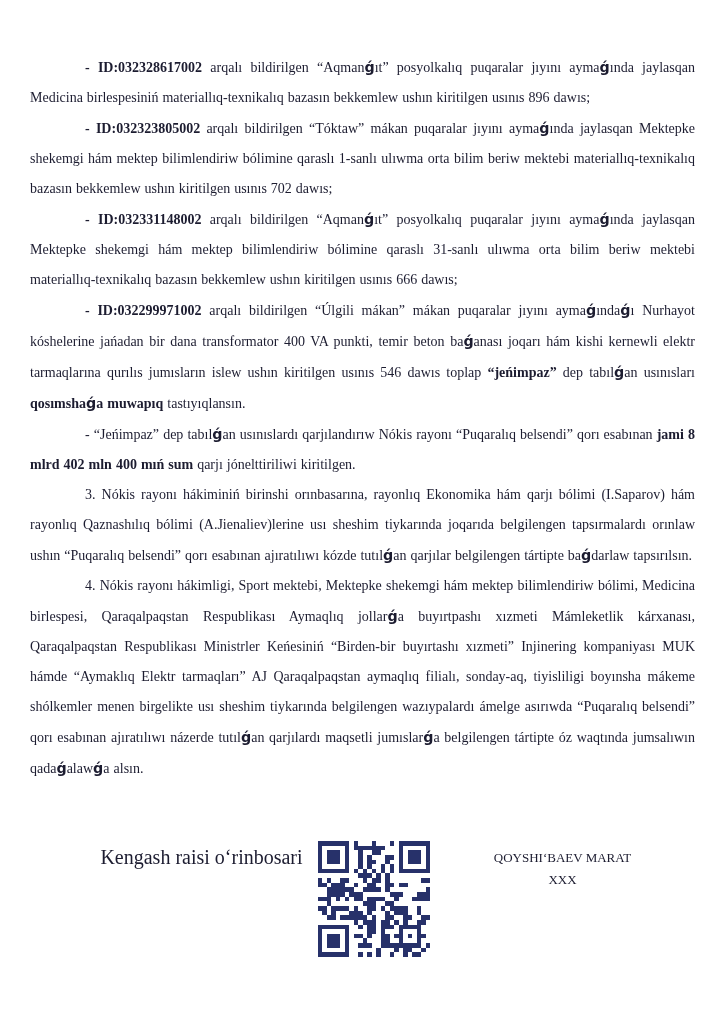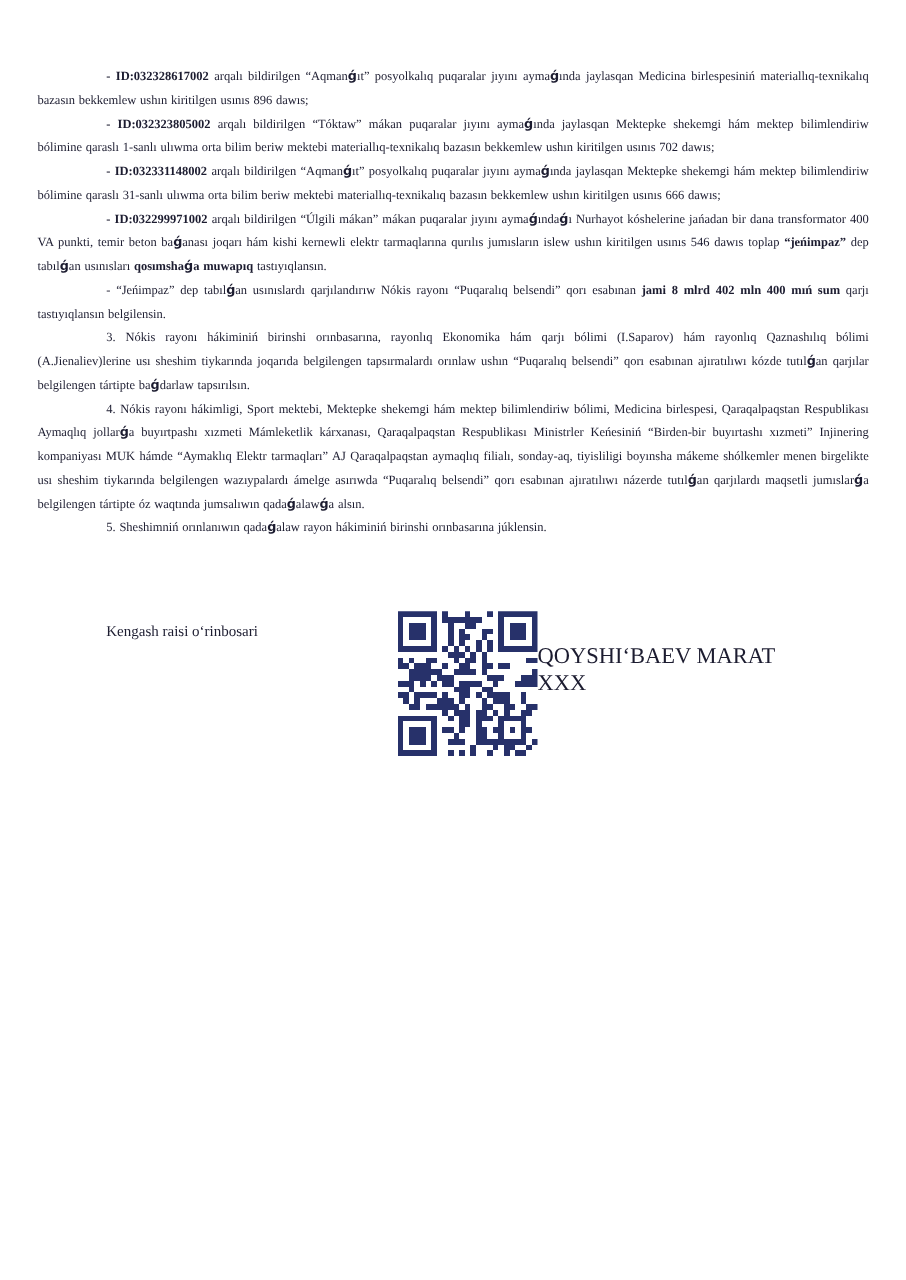--- a/index.html
+++ b/index.html
@@ -12,72 +12,72 @@
     padding:52px 30px 0 30px;
     font-family:"Liberation Serif","DejaVu Serif",serif;
     color:#1c1c30;
     overflow:hidden;
   }
   .body-text{width:665px;}
   .para{
     margin:0;
     text-align:justify;
     text-indent:55px;
-    font-size:10px;
-    line-height:19px;
+    font-size:14px;
+    line-height:30px;
     word-spacing:0.5px;
   }
   .para b{font-weight:bold;}
   
   .gch{
     font-family:"DejaVu Sans","Liberation Sans",sans-serif;
     font-weight:bold;
     font-size:1.02em;
   }
   .sig-row{
     display:flex;
     align-items:flex-start;
     margin-top:57px;
   }
   .sig-left{
     width:288px;
     box-sizing:border-box;
     padding-left:55px;
     padding-top:6px;
-    font-size:12px;
+    font-size:20px;
     line-height:21px;
     white-space:nowrap;
+    text-align:center;
   }
   .qr-wrap{
     width:112px;height:116px;
     flex:0 0 112px;
   }
   .qr-wrap svg{display:block;width:112px;height:116px;}
   .sig-right{
     flex:1;
+    text-align:center;
     padding-top:6px;
-    font-size:18px;
+    font-size:13px;
     line-height:22px;
-    margin-top:18px;
   }
 </style>
 </head>
 <body>
 
 <div class="page">
 
   <div class="body-text" id="paragraphs">
       <p class="para"><b>- ID:032328617002</b><span> arqalı bildirilgen “Aqman<span class="gch">ǵ</span>ıt” posyolkalıq puqaralar jıyını ayma<span class="gch">ǵ</span>ında jaylasqan Medicina birlespesiniń materiallıq-texnikalıq bazasın bekkemlew ushın kiritilgen usınıs 896 dawıs;</span></p>
       <p class="para"><b>- ID:032323805002</b><span> arqalı bildirilgen “Tóktaw” mákan puqaralar jıyını ayma<span class="gch">ǵ</span>ında jaylasqan Mektepke shekemgi hám mektep bilimlendiriw bólimine qaraslı 1-sanlı ulıwma orta bilim beriw mektebi materiallıq-texnikalıq bazasın bekkemlew ushın kiritilgen usınıs 702 dawıs;</span></p>
       <p class="para"><b>- ID:032331148002</b><span> arqalı bildirilgen “Aqman<span class="gch">ǵ</span>ıt” posyolkalıq puqaralar jıyını ayma<span class="gch">ǵ</span>ında jaylasqan Mektepke shekemgi hám mektep bilimlendiriw bólimine qaraslı 31-sanlı ulıwma orta bilim beriw mektebi materiallıq-texnikalıq bazasın bekkemlew ushın kiritilgen usınıs 666 dawıs;</span></p>
       <p class="para"><b>- ID:032299971002</b><span> arqalı bildirilgen “Úlgili mákan” mákan puqaralar jıyını ayma<span class="gch">ǵ</span>ında<span class="gch">ǵ</span>ı Nurhayot kóshelerine jańadan bir dana transformator 400 VA punkti, temir beton ba<span class="gch">ǵ</span>anası joqarı hám kishi kernewli elektr tarmaqlarına qurılıs jumısların islew ushın kiritilgen usınıs 546 dawıs toplap </span><b>“jeńimpaz”</b><span> dep tabıl<span class="gch">ǵ</span>an usınısları </span><b>qosımsha<span class="gch">ǵ</span>a muwapıq</b><span> tastıyıqlansın.</span></p>
-      <p class="para"><span>- “Jeńimpaz” dep tabıl<span class="gch">ǵ</span>an usınıslardı qarjılandırıw Nókis rayonı “Puqaralıq belsendi” qorı esabınan </span><b>jami 8 mlrd 402 mln 400 mıń sum</b><span> qarjı tastıyıqlansın belgilensin.</span></p>
+      <p class="para"><span>- “Jeńimpaz” dep tabıl<span class="gch">ǵ</span>an usınıslardı qarjılandırıw Nókis rayonı “Puqaralıq belsendi” qorı esabınan </span><b>jami 8 mlrd 402 mln 400 mıń sum</b><span> qarjı jónelttiriliwi kiritilgen.</span></p>
       <p class="para"><span>3. Nókis rayonı hákiminiń birinshi orınbasarına, rayonlıq Ekonomika hám qarjı bólimi (I.Saparov) hám rayonlıq Qaznashılıq bólimi (A.Jienaliev)lerine usı sheshim tiykarında joqarıda belgilengen tapsırmalardı orınlaw ushın “Puqaralıq belsendi” qorı esabınan ajıratılıwı kózde tutıl<span class="gch">ǵ</span>an qarjılar belgilengen tártipte ba<span class="gch">ǵ</span>darlaw tapsırılsın.</span></p>
       <p class="para"><span>4. Nókis rayonı hákimligi, Sport mektebi, Mektepke shekemgi hám mektep bilimlendiriw bólimi, Medicina birlespesi, Qaraqalpaqstan Respublikası Aymaqlıq jollar<span class="gch">ǵ</span>a buyırtpashı xızmeti Mámleketlik kárxanası, Qaraqalpaqstan Respublikası Ministrler Keńesiniń “Birden-bir buyırtashı xızmeti” Injinering kompaniyası MUK hámde “Aymaklıq Elektr tarmaqları” AJ Qaraqalpaqstan aymaqlıq filialı, sonday-aq, tiyisliligi boyınsha mákeme shólkemler menen birgelikte usı sheshim tiykarında belgilengen wazıypalardı ámelge asırıwda “Puqaralıq belsendi” qorı esabınan ajıratılıwı názerde tutıl<span class="gch">ǵ</span>an qarjılardı maqsetli jumıslar<span class="gch">ǵ</span>a belgilengen tártipte óz waqtında jumsalıwın qada<span class="gch">ǵ</span>alaw<span class="gch">ǵ</span>a alsın.</span></p>
-      <p class="para"><span>5. Sheshimniń orınlanıwın qada<span class="gch">ǵ</span>alaw rayon hákiminiń birinshi orınbasarına júklensin.</span></p>
     </div>
 
   <div class="sig-row">
     <div class="sig-left">Kengash raisi o‘rinbosari</div>
     <div class="qr-wrap">
       <svg id="qr-svg" viewBox="0 0 25 25" preserveAspectRatio="none" shape-rendering="crispEdges" aria-hidden="true">
           <rect x="0" y="0" width="1" height="1" fill="#27316a"></rect>
           <rect x="1" y="0" width="1" height="1" fill="#27316a"></rect>
           <rect x="2" y="0" width="1" height="1" fill="#27316a"></rect>
           <rect x="3" y="0" width="1" height="1" fill="#27316a"></rect>

